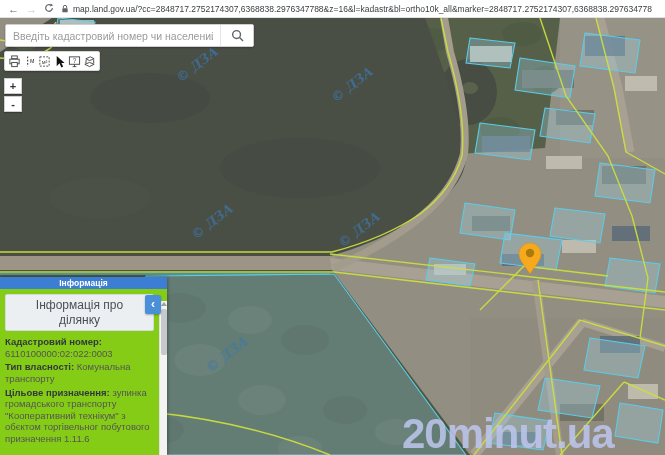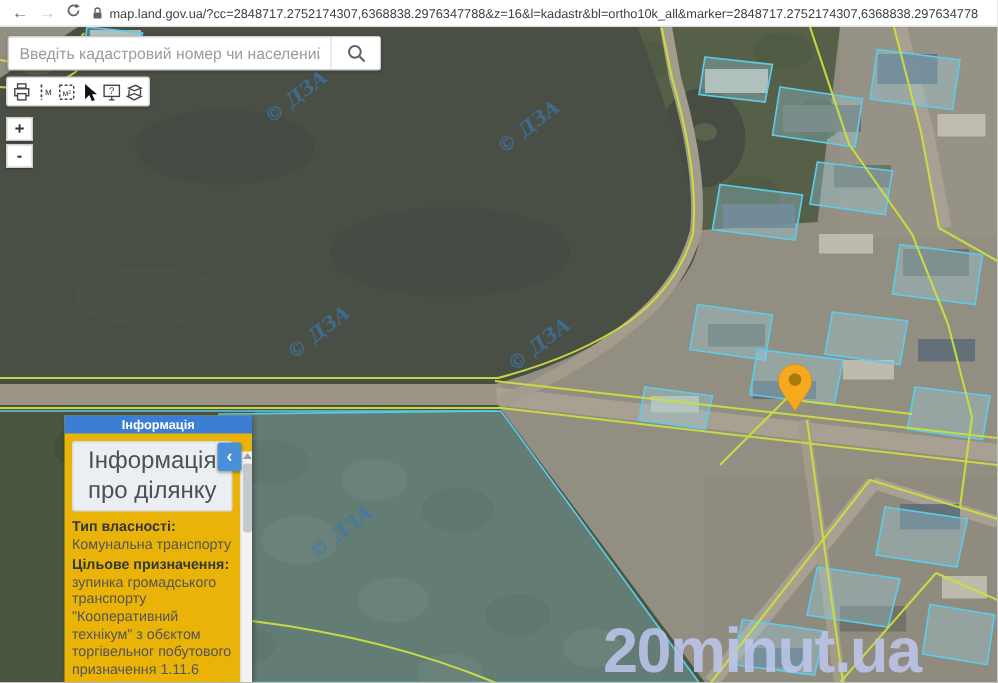--- a/index.html
+++ b/index.html
@@ -41,28 +41,28 @@
           cursor:pointer; }
 
   
   .zoomctl { position:absolute; left:4px; top:60px; width:18px; z-index:30; }
   .zbtn { width:18px; height:16px; background:#fff; border:1px solid #cfcfcf;
           font-size:11px; font-weight:bold; color:#333; text-align:center; line-height:14px;
           cursor:pointer; box-shadow:0 1px 1px rgba(0,0,0,.25); }
   .zbtn + .zbtn { margin-top:2px; }
 
   
-  .panel { position:absolute; left:0; top:259px; width:125px; height:178px;
-           background:#eab308; box-shadow:1px 0 3px rgba(0,0,0,.3); z-index:30;margin-left:43px; }
+  .panel { position:absolute; left:0; top:259px; width:167px; height:178px;
+           background:#84cc16; box-shadow:1px 0 3px rgba(0,0,0,.3); z-index:30; }
   .panel-header { height:12px; background:#3c7ed4; color:#fff; font-size:8.5px;
                   font-weight:bold; text-align:center; line-height:12px; }
   .panel-body { position:relative; height:166px; overflow:hidden;
                 padding:5px 13px 0 5px; font-size:9.5px; line-height:1.22; color:#555; }
   .ptitle { background:#eceff1; border:1px solid #d5dade; border-radius:2px;
-            text-align:center; font-size:16px; color:#4a5056; padding:3px 1px;
+            text-align:center; font-size:12px; color:#4a5056; padding:3px 16px;
             margin-bottom:5px; }
   .field { margin-bottom:2px; }
   .field b { color:#33383d; }
   .pscroll { position:absolute; right:0; top:12px; bottom:0; width:8px;
              background:#f3f3f3; border-left:1px solid #e0e0e0; }
   .pscroll .up { position:absolute; top:1px; left:1px; width:0; height:0;
                  border-left:3px solid transparent; border-right:3px solid transparent;
                  border-bottom:4px solid #9aa0a6; }
   .pscroll .thumb { position:absolute; top:8px; left:1px; width:6px; height:46px;
                     background:#c5c9cd; border-radius:2px; }
@@ -280,20 +280,24 @@
       <div class="zbtn">+</div>
       <div class="zbtn">-</div>
     </div>
 
     <div class="panel">
       <div class="panel-header">Інформація</div>
       <div class="panel-body">
         <div class="ptitle">Інформація про ділянку</div>
 
         <div class="field">
+          <b>Кадастровий номер:</b><br>
+          <span>6110100000:02:022:0003</span>
+        </div>
+        <div class="field">
           <b>Тип власності:</b>
           <span>Комунальна транспорту</span>
         </div>
         <div class="field">
           <b>Цільове призначення:</b>
           <span>зупинка громадського транспорту "Кооперативний технікум" з обєктом торгівельног побутового призначення 1.11.6</span>
         </div>
 
         <div class="pscroll">
           <div class="up"></div>

